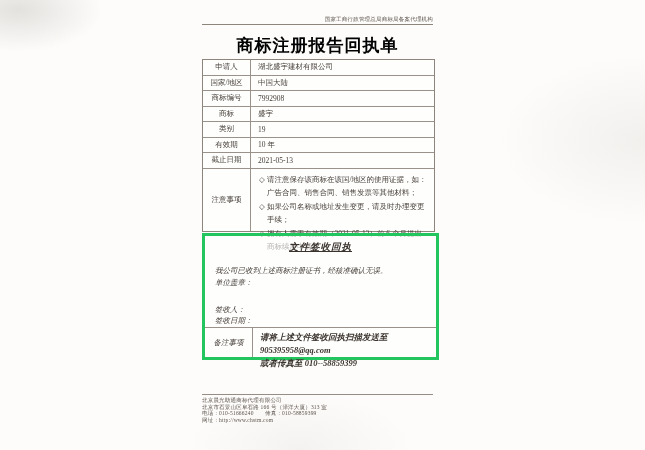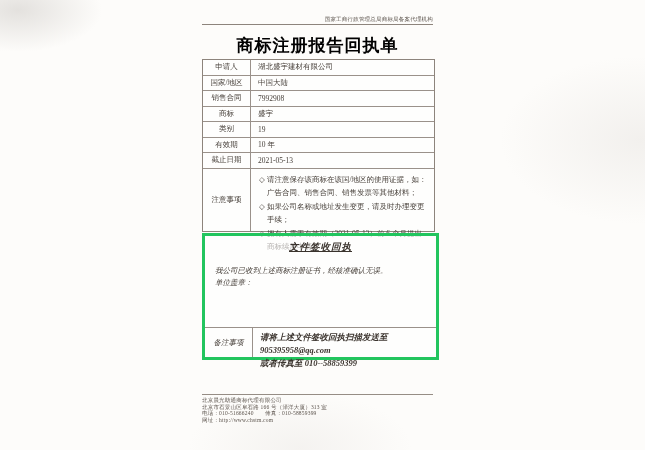--- a/index.html
+++ b/index.html
@@ -65,21 +65,21 @@
 <div class="col table">
   <div class="trow r">
     <div class="cell-label">申请人</div>
     <div class="cell-value">湖北盛宇建材有限公司</div>
   </div>
   <div class="trow r">
     <div class="cell-label">国家/地区</div>
     <div class="cell-value">中国大陆</div>
   </div>
   <div class="trow r">
-    <div class="cell-label">销售合同</div>
+    <div class="cell-label">商标编号</div>
     <div class="cell-value">7992908</div>
   </div>
   <div class="trow r">
     <div class="cell-label">商标</div>
     <div class="cell-value">盛宇</div>
   </div>
   <div class="trow r">
     <div class="cell-label">类别</div>
     <div class="cell-value">19</div>
   </div>
@@ -108,20 +108,22 @@
       </div>
     </div>
   </div>
 </div>
 
 <div class="col receipt">
   <div class="receipt-body">
     <div class="receipt-title">文件签收回执</div>
     <div class="statement">我公司已收到上述商标注册证书，经核准确认无误。</div>
     <div class="stamp">单位盖章：</div>
+    <div class="signer">签收人：</div>
+    <div class="signdate">签收日期：</div>
   </div>
   <div class="remark">
     <div class="cell-label">备注事项</div>
     <div class="remark-content">
       <div>请将上述文件签收回执扫描发送至 905395958@qq.com</div>
       <div>或者传真至 010--58859399</div>
     </div>
   </div>
 </div>
 

